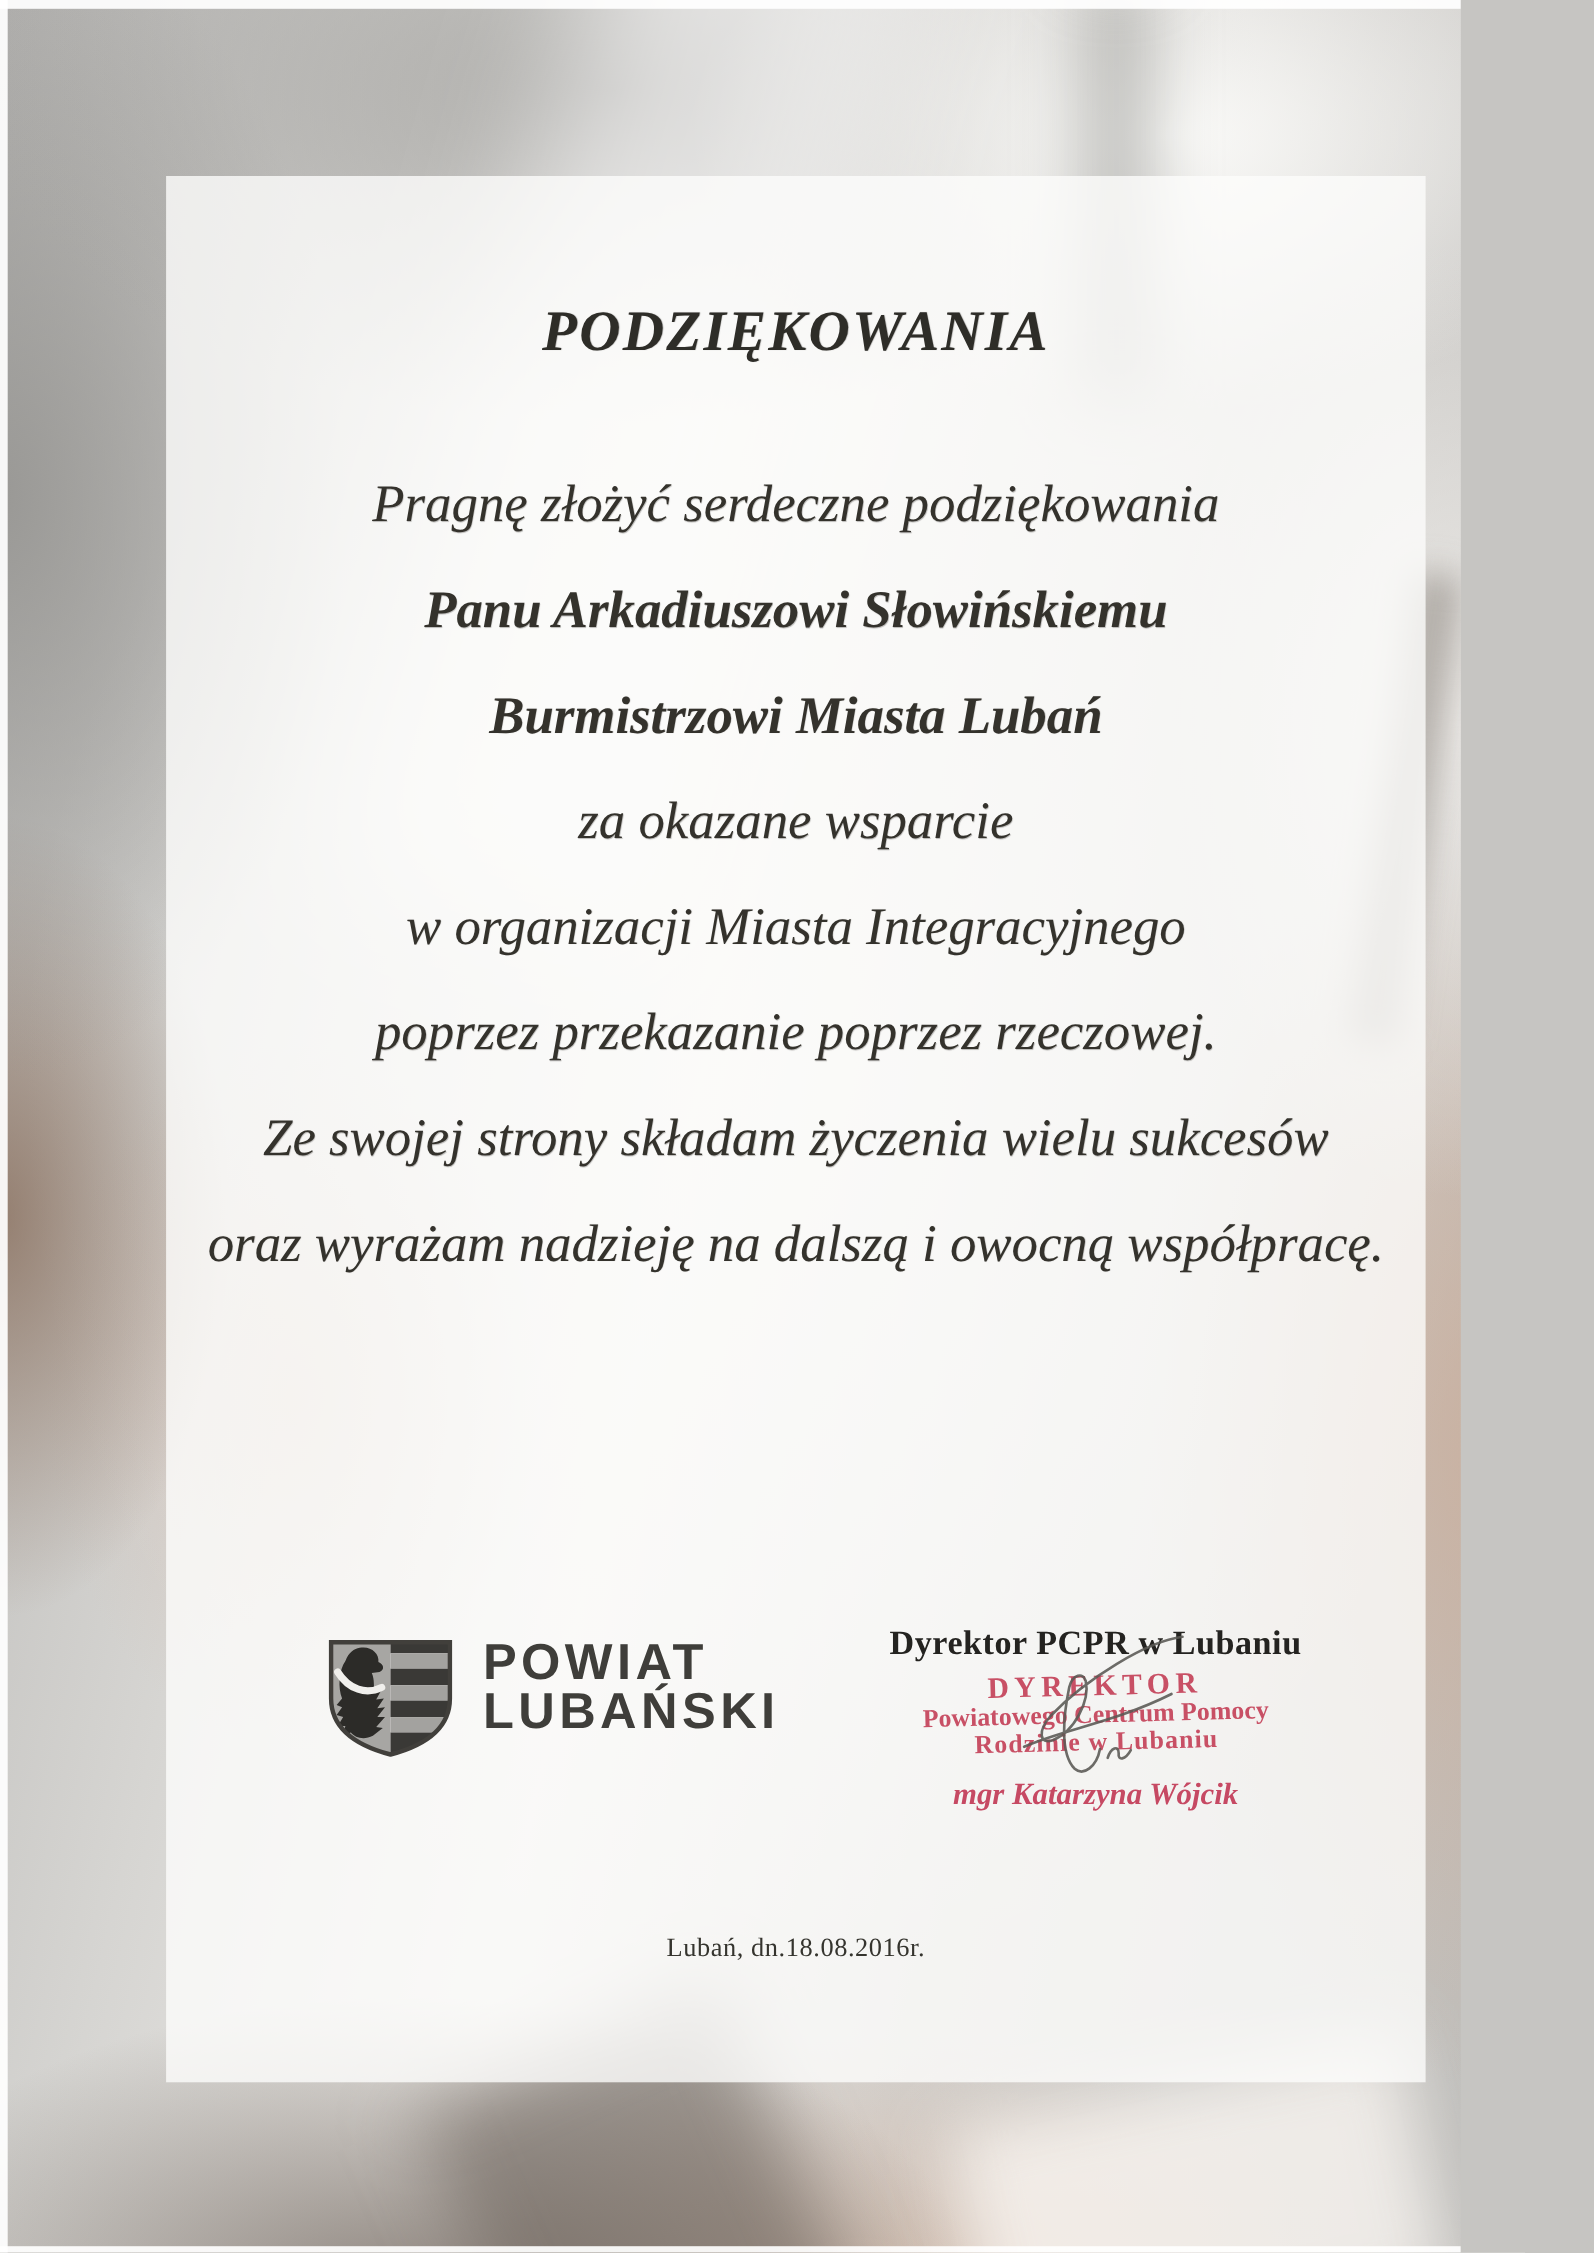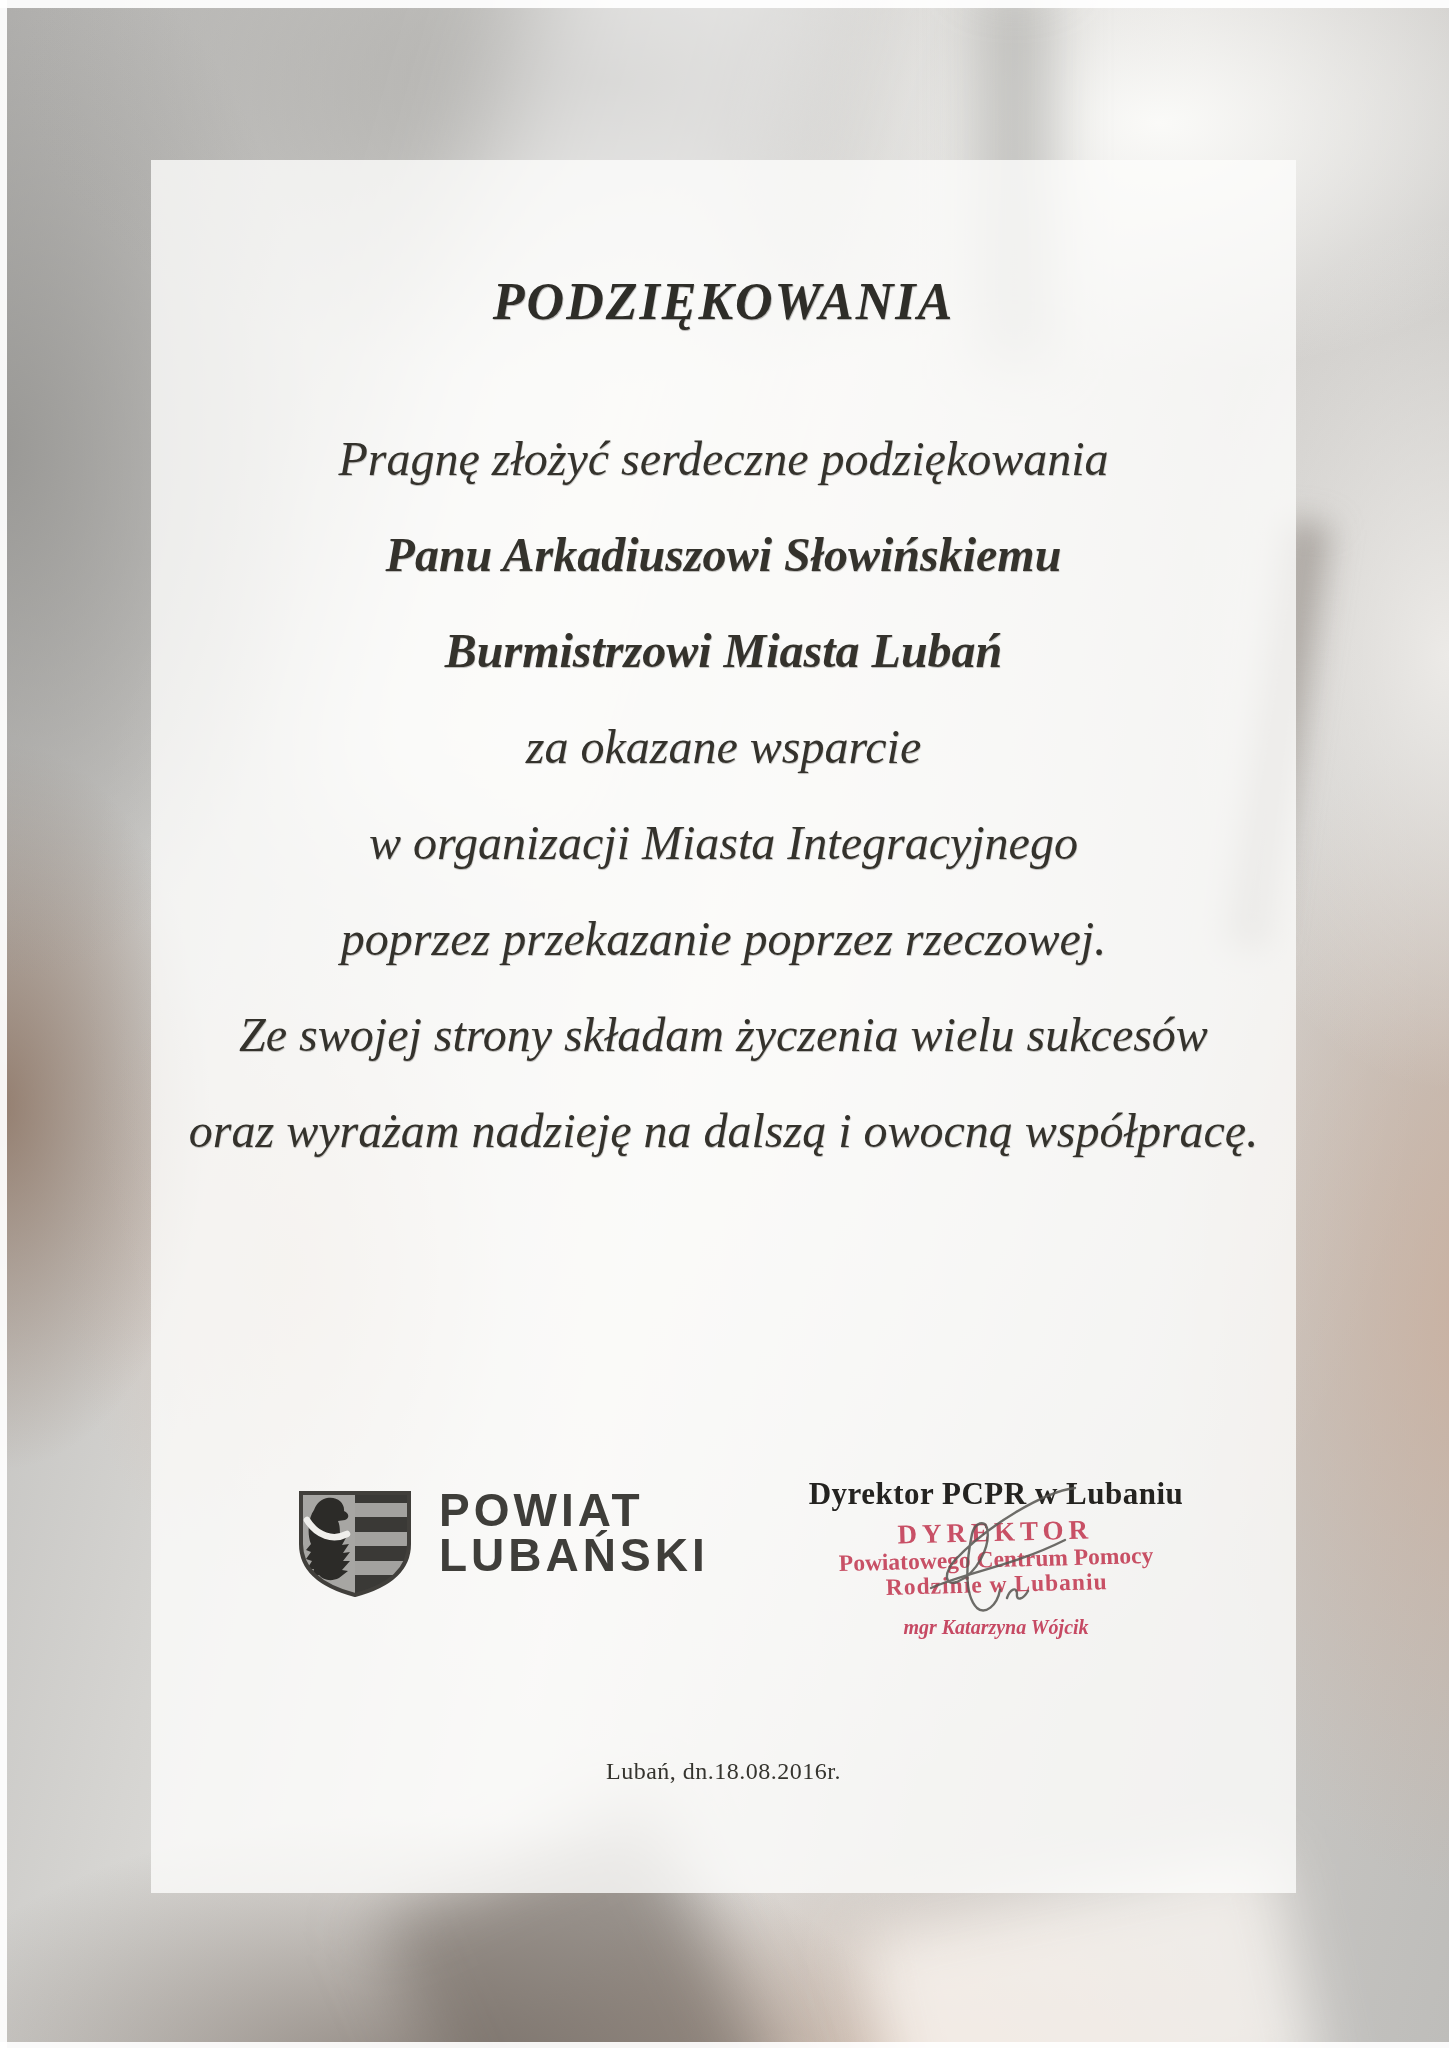--- a/index.html
+++ b/index.html
@@ -3,21 +3,21 @@
 <meta charset="utf-8">
 <style>
   html, body { margin: 0; padding: 0; }
   body {
     width: 1449px; height: 2048px;
     font-family: "Liberation Serif", serif;
     background: #c6c5c2;
   }
   .page {
     position: relative;
-    width: 1449px; height: 2048px;
+    width: 1328px; height: 2048px;
     overflow: hidden;
     background-color: #c6c5c2;
     background-image:
       radial-gradient(620px 360px at 80% 6%,  rgba(252,252,250,0.95), transparent 70%),
       radial-gradient(820px 420px at 42% 4%,  rgba(166,165,162,0.85), transparent 72%),
       radial-gradient(440px 740px at 0% 22%,  rgba(150,149,146,0.90), transparent 72%),
       radial-gradient(300px 520px at 0% 54%,  rgba(128,98,78,0.70),  transparent 70%),
       radial-gradient(380px 620px at 100% 32%, rgba(238,236,233,0.95), transparent 70%),
       radial-gradient(460px 820px at 103% 64%, rgba(203,172,152,0.80), transparent 72%),
       radial-gradient(720px 380px at 28% 102%, rgba(124,114,106,0.85), transparent 72%),
@@ -91,21 +91,21 @@
   .stamp {
     margin-top: 5px;
     color: #c5435a; opacity: 0.92;
     transform: rotate(-1.5deg);
   }
   .stamp-l1 { font-weight: 700; font-size: 27px; line-height: 30px; letter-spacing: 5px; }
   .stamp-l2 { font-weight: 700; font-size: 23.5px; line-height: 25px; }
   .stamp-l3 { font-weight: 700; font-size: 23.5px; line-height: 24px; letter-spacing: 1px; }
   .sig-name {
     margin-top: 20px;
-    font-style: italic; font-weight: 700; font-size: 20px;
+    font-style: italic; font-weight: 700; font-size: 28px;
     color: #c4405c; opacity: 0.95;
   }
   .signature-svg { position: absolute; left: 752px; top: 1322px; z-index: 4; }
 
   .date-line {
     position: absolute; top: 1598px; left: 0; right: 0;
     text-align: center;
     font-weight: 400; font-size: 24px; letter-spacing: 0.5px;
     color: #35342e;
   }

